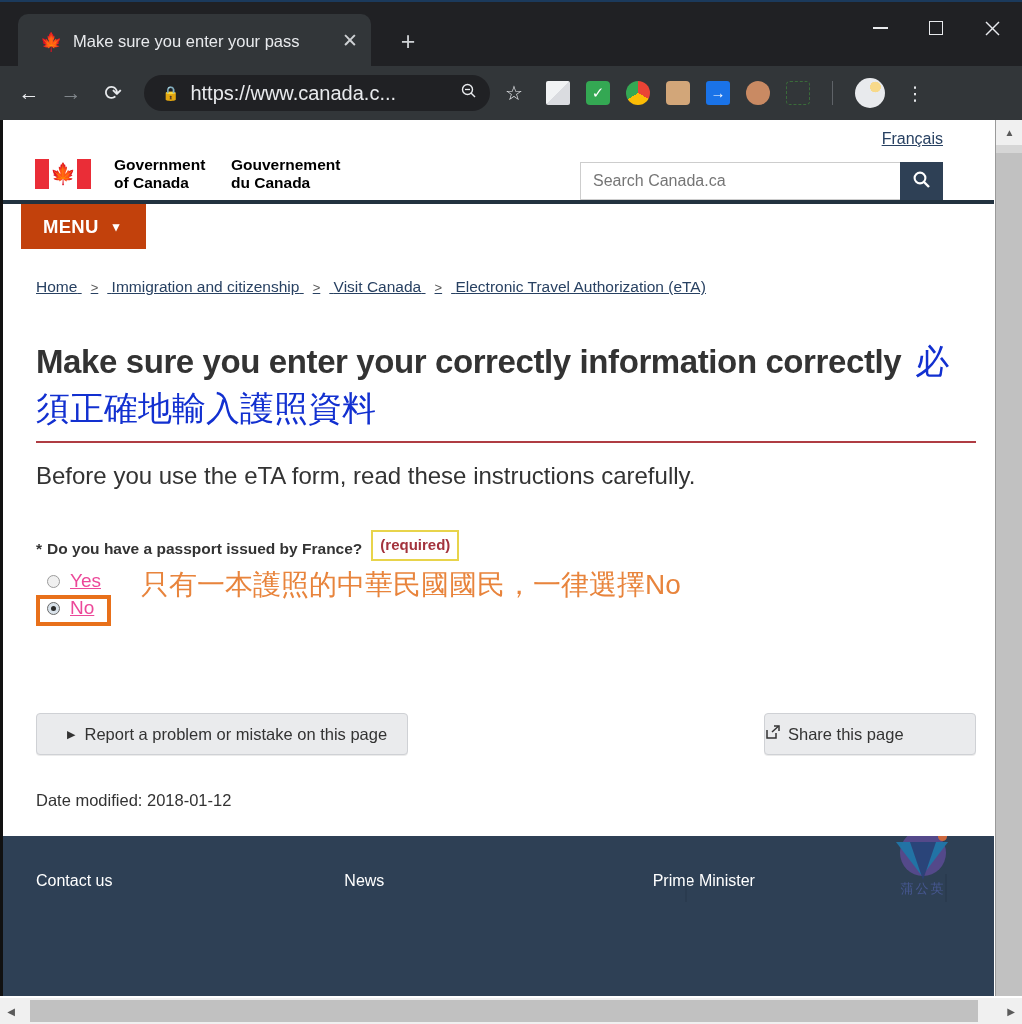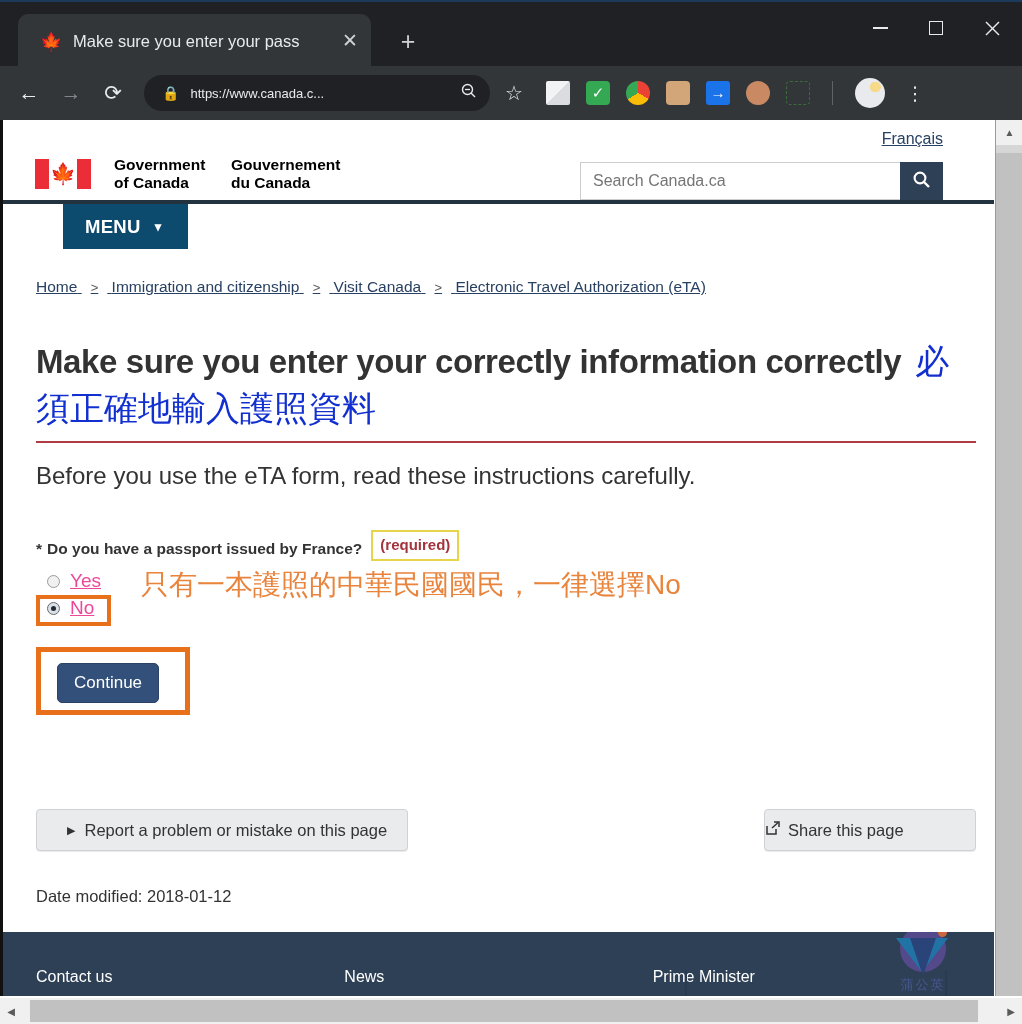--- a/index.html
+++ b/index.html
@@ -67,21 +67,21 @@
     flex: 0 0 38px; margin-right: 4px;
   }
   .navbtn.fwd { color: #80868b; }
   .omnibox {
     flex: 0 0 346px; height: 36px; background: #202124;
     border-radius: 18px; display: flex; align-items: center;
     padding: 0 8px 0 18px; margin-left: 8px; margin-right: 4px;
     position: relative;
   }
   .lock { font-size: 14px; color: #bdc1c6; margin-right: 11px; }
-  .url { color: #e8eaed; font-size: 13px; flex: 1 1 auto;
+  .url { color: #e8eaed; font-size: 20px; flex: 1 1 auto;
          white-space: nowrap; overflow: hidden; }
   .zoomico { color:#e8eaed; font-size:18px; margin-left: 4px; width:28px; text-align:center;}
   .star { width: 40px; text-align: center; color: #e8eaed; font-size: 20px; }
   .exts { display: flex; align-items: center; margin-left: 12px; gap: 16px; }
   .ext { width: 24px; height: 24px; border-radius: 4px; position: relative;
          font-size: 15px; line-height: 24px; text-align: center; }
   .ext-docs  { background: linear-gradient(135deg,#f1f3f4 50%,#dadce0 50%); border-radius:2px; }
   .ext-mail  { background:#34a853; color:#fff; }
   .ext-chrome{ background: conic-gradient(#ea4335 0 33%, #fbbc05 33% 66%, #34a853 66% 100%); border-radius:50%; }
   .ext-box   { background:#d2a679; }
@@ -119,24 +119,23 @@
                 font-size: 21px; line-height: 1; }
   .wordmark { display: flex; margin-left: 23px; font-size: 15.5px;
               font-weight: bold; color: #000; line-height: 18px; }
   .wordmark .en { width: 90px; }
   .wordmark .fr { margin-left: 27px; }
 
   .menubar-line { height: 4px; background: #22323f; margin: 0; }
   .menuwrap { height: 48px; background:#fff; position: relative; }
   .menu-btn {
     position: absolute; left: 18px; top: 0; width: 125px; height: 45px;
-    background: #0c4a6e; color: #fff; display: flex; align-items: center;
+    background: #c2410c; color: #fff; display: flex; align-items: center;
     padding-left: 22px; font-size: 18.5px; font-weight: bold;
     letter-spacing: .3px;
-    margin-left: 42px;
   }
   .menu-caret { margin-left: 14px; font-size: 13px; }
 
   
   .crumbs { padding: 26px 0 0 33px; font-size: 15.5px; color: #284162; text-decoration: underline; }
   .crumbs a { color: #284162; text-decoration: underline; }
   .crumbs .sep2 { color: #595959; margin: 0 9px; font-size: 13px;}
 
   
   .main { padding: 0 33px; }
@@ -389,24 +388,20 @@
             <div class="radio-row no">
               <span class="rdo sel"></span>
               <span class="rdo-lbl">No</span>
             </div>
             <div class="no-hl"></div>
             <div class="cjk-orange">
               <span>只有一本護照的中華民國國民，一律選擇</span><span class="lat">No</span>
             </div>
           </div>
 
-          <div class="btn-wrap">
-            <div class="cont-hl"></div>
-            <button class="btn-continue">Continue</button>
-          </div>
         </div>
 
         <div class="pagebtns">
           <div class="gbtn report">
             <span class="tri">▶</span>
             <span>Report a problem or mistake on this page</span>
           </div>
           <div class="gbtn share">
             <span class="share-ic">
               <svg width="15" height="15" viewBox="0 0 15 15">

